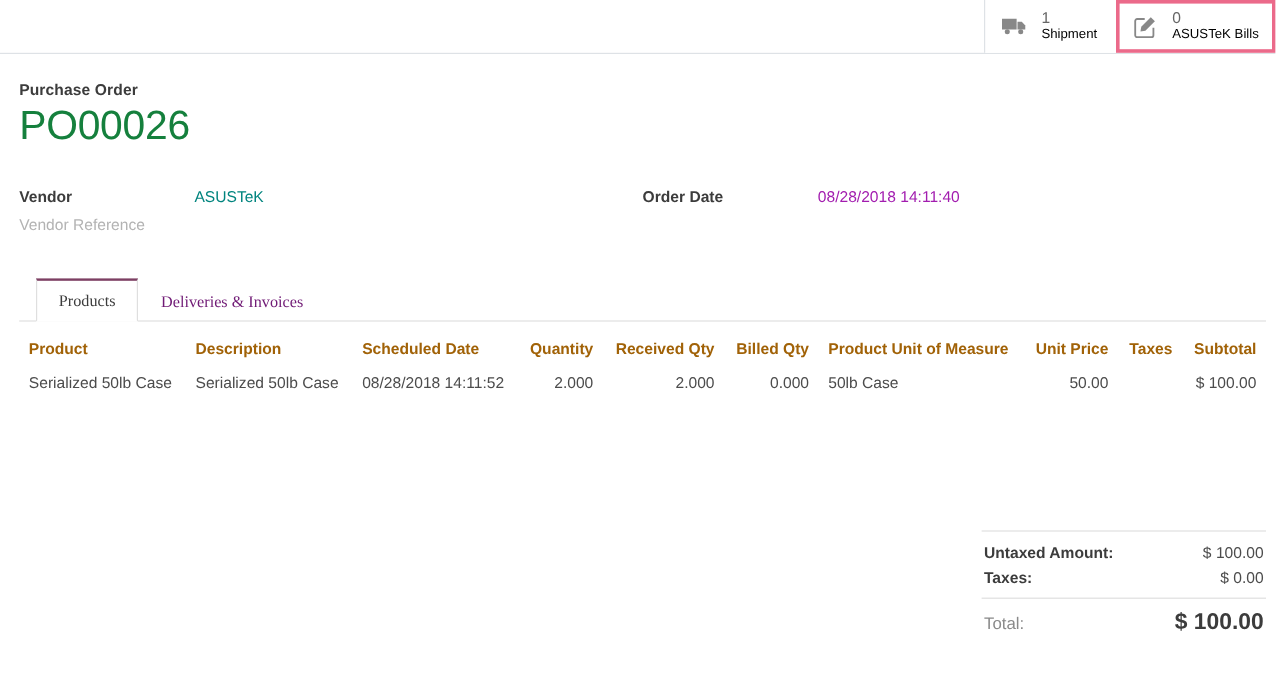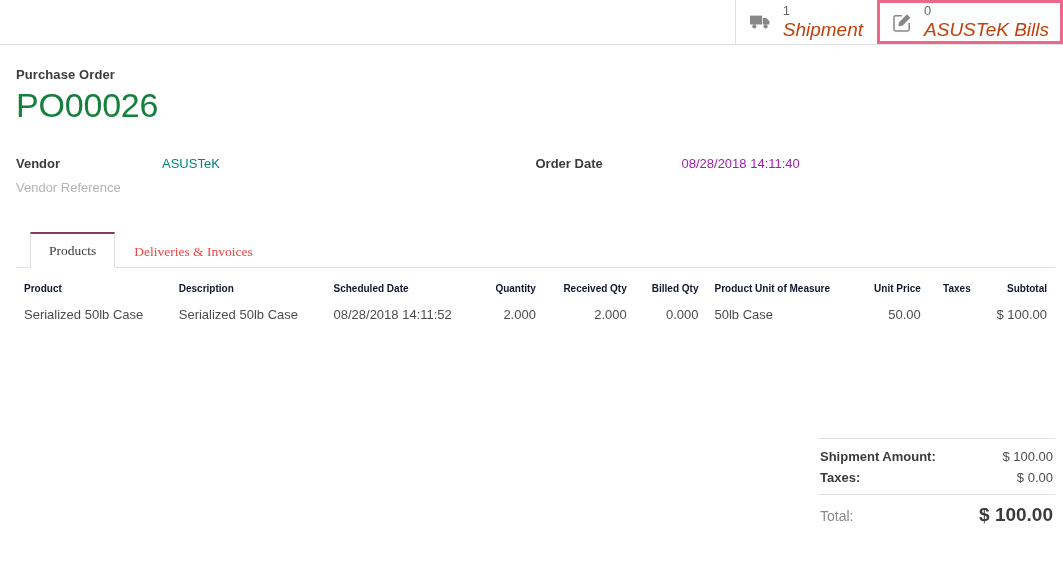--- a/index.html
+++ b/index.html
@@ -50,23 +50,22 @@
     display: flex;
     flex-direction: column;
     justify-content: center;
     line-height: 1.15;
   }
   .smart-btn .sb-count {
     font-size: 13px;
     color: #666666;
   }
   .smart-btn .sb-label {
-    font-size: 19px;
-    color: #c2410c;
-    font-style: italic;
+    font-size: 11px;
+    color: #000000;
   }
   .smart-btn.highlighted {
     border: 3px solid #eb6a8a;
     border-left: 3px solid #eb6a8a;
     margin: 0;
     padding: 0 11px 0 9px;
   }
 
   
   .sheet {
@@ -129,21 +128,21 @@
   .tabs {
     display: flex;
     align-items: flex-end;
     border-bottom: 1px solid #dfdfdf;
     padding-left: 14px;
     font-family: Liberation Serif, serif;
   }
   .tab {
     padding: 9px 18px 8px 18px;
     font-size: 13.5px;
-    color: #ef4444;
+    color: #701a75;
     cursor: pointer;
     border: 1px solid transparent;
     border-bottom: none;
     position: relative;
     top: 1px;
     background: transparent;
   }
   .tab.active {
     color: #3c3c3c;
     background: #ffffff;
@@ -153,23 +152,23 @@
   }
 
   
   .lines {
     width: 100%;
     border-collapse: collapse;
     margin-top: 12px;
     table-layout: auto;
   }
   .lines th {
-    font-size: 10px;
-    font-weight: bold;
-    color: #0f172a;
+    font-size: 13px;
+    font-weight: bold;
+    color: #a16207;
     padding: 3px 8px 9px 8px;
     white-space: nowrap;
   }
   .lines td {
     font-size: 13px;
     color: #4c4c4c;
     padding: 4px 8px;
     white-space: nowrap;
   }
   .al-l { text-align: left; }
@@ -313,21 +312,21 @@
           <td class="al-r">50.00</td>
           <td class="al-r"></td>
           <td class="al-r">$ 100.00</td>
         </tr>
       </tbody>
     </table>
 
     <div class="totals-wrap">
       <div class="totals">
         <div class="trow">
-          <span class="tlabel">Shipment Amount:</span>
+          <span class="tlabel">Untaxed Amount:</span>
           <span class="tval">$ 100.00</span>
         </div>
         <div class="trow">
           <span class="tlabel">Taxes:</span>
           <span class="tval">$ 0.00</span>
         </div>
         <div class="trow grand">
           <span class="tlabel">Total:</span>
           <span class="tval">$ 100.00</span>
         </div>

